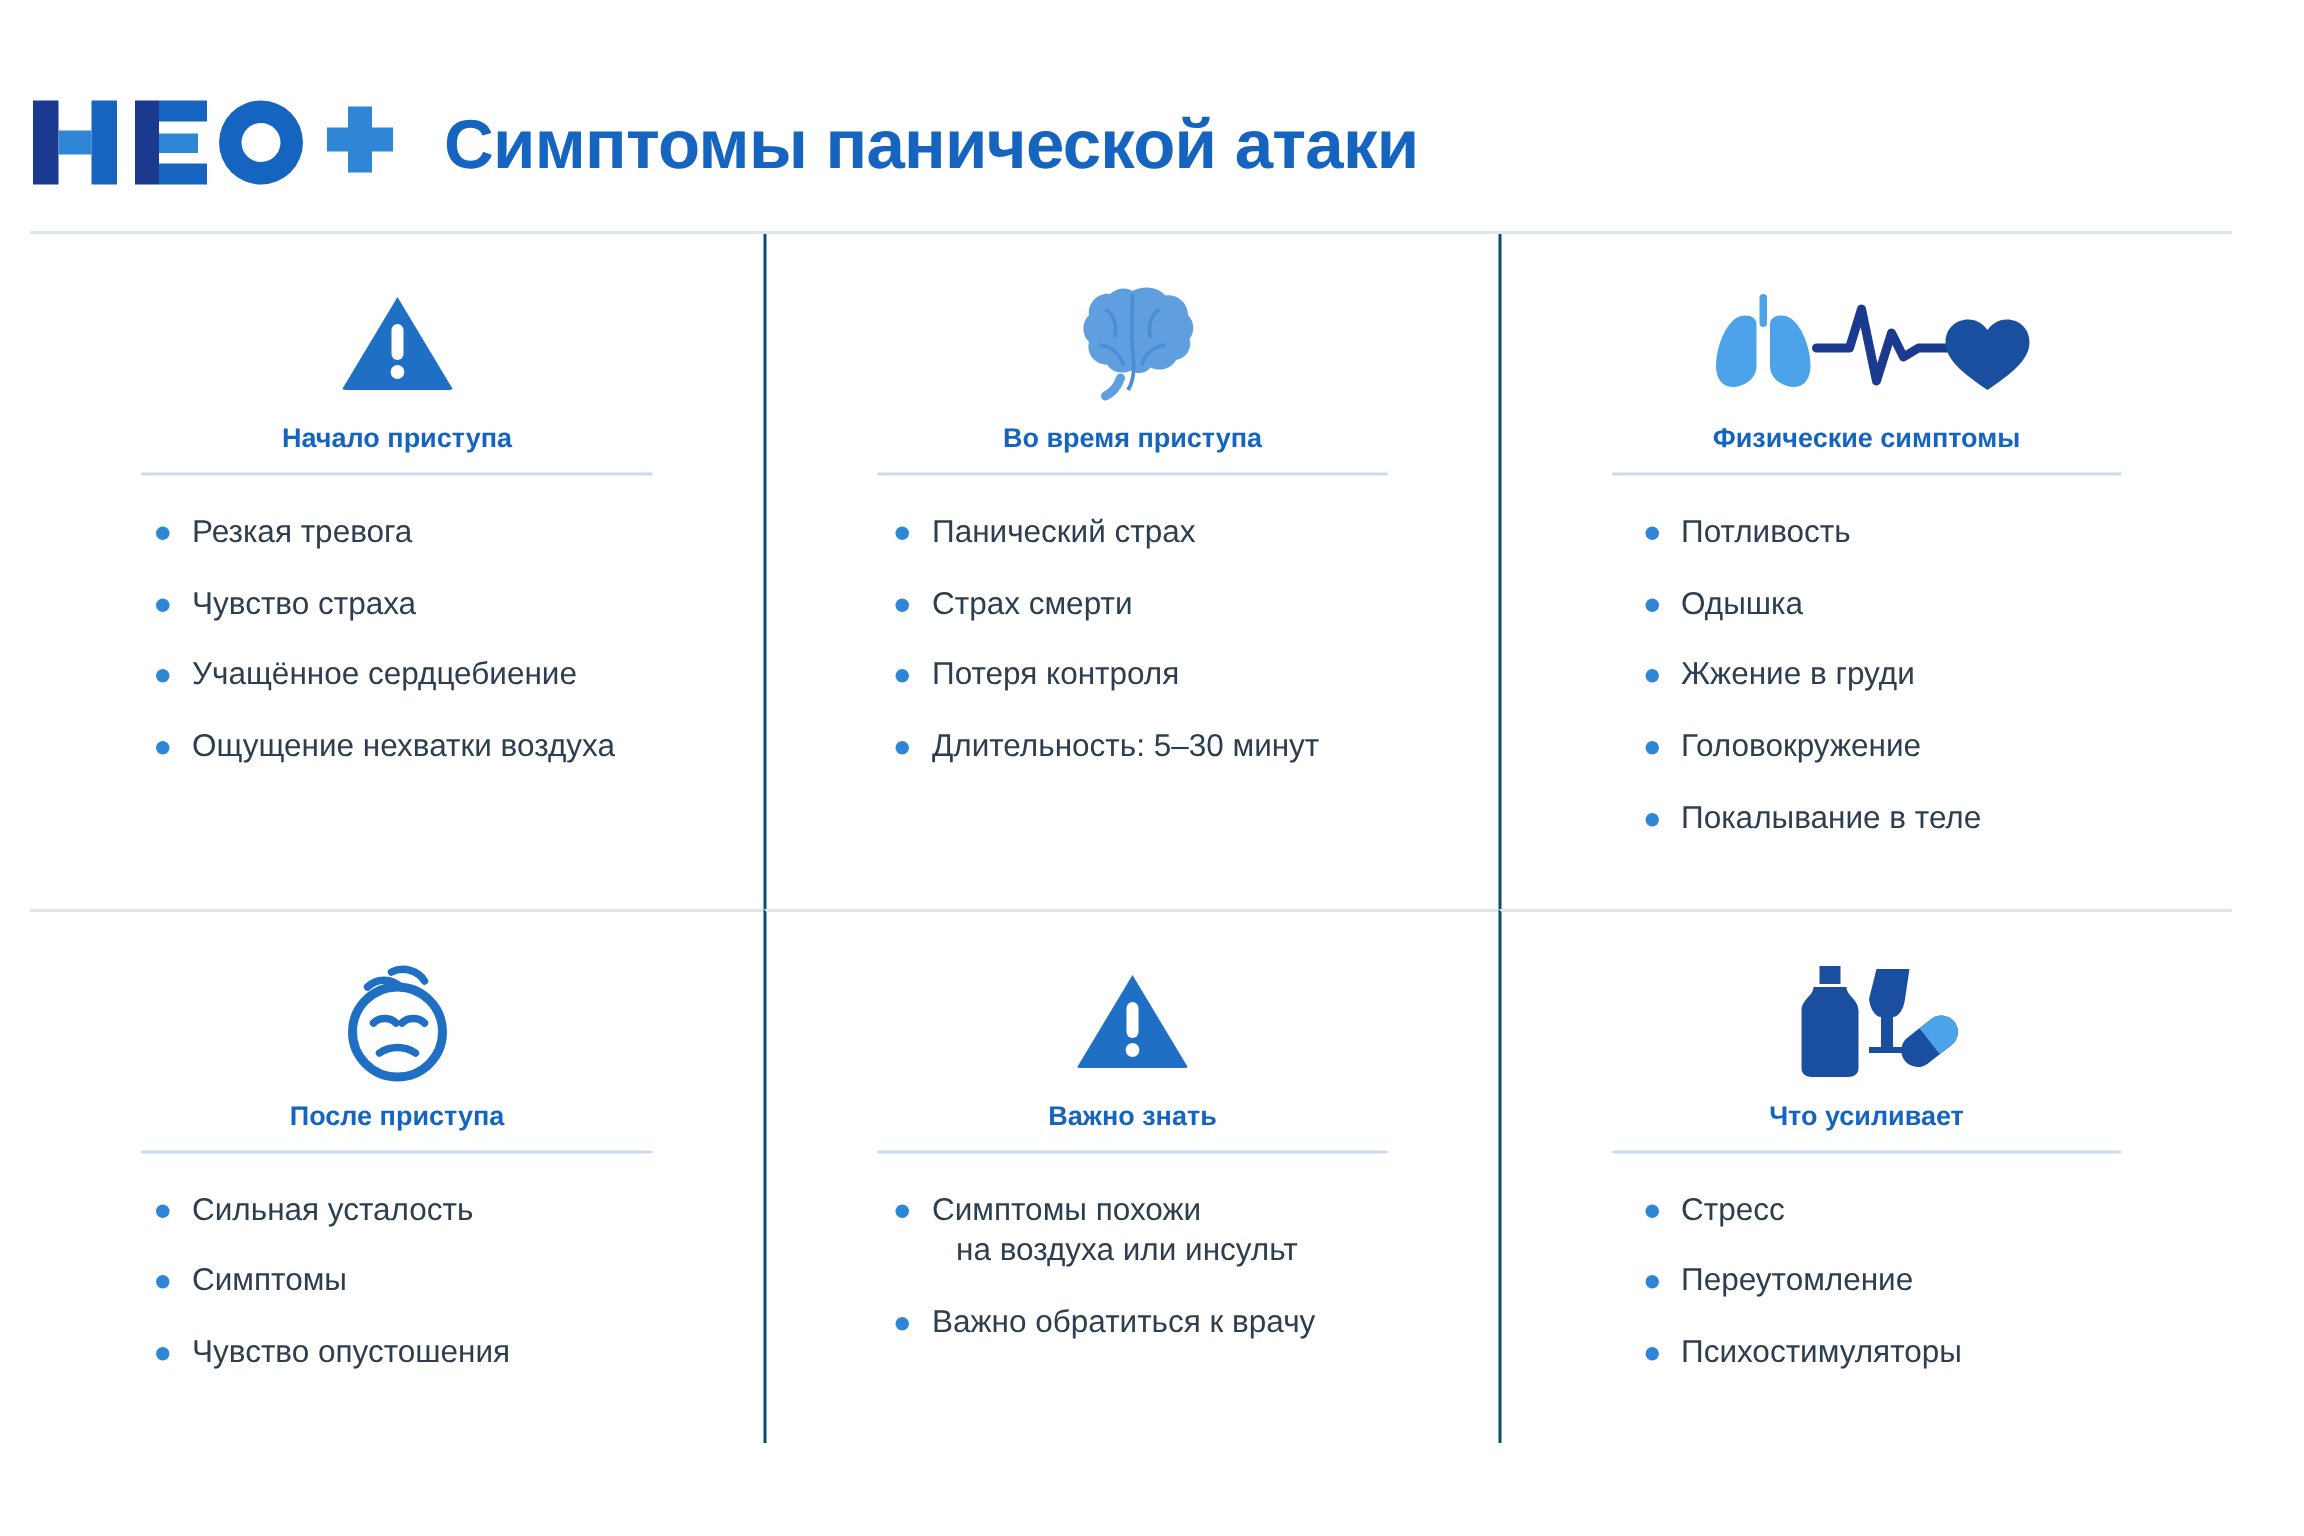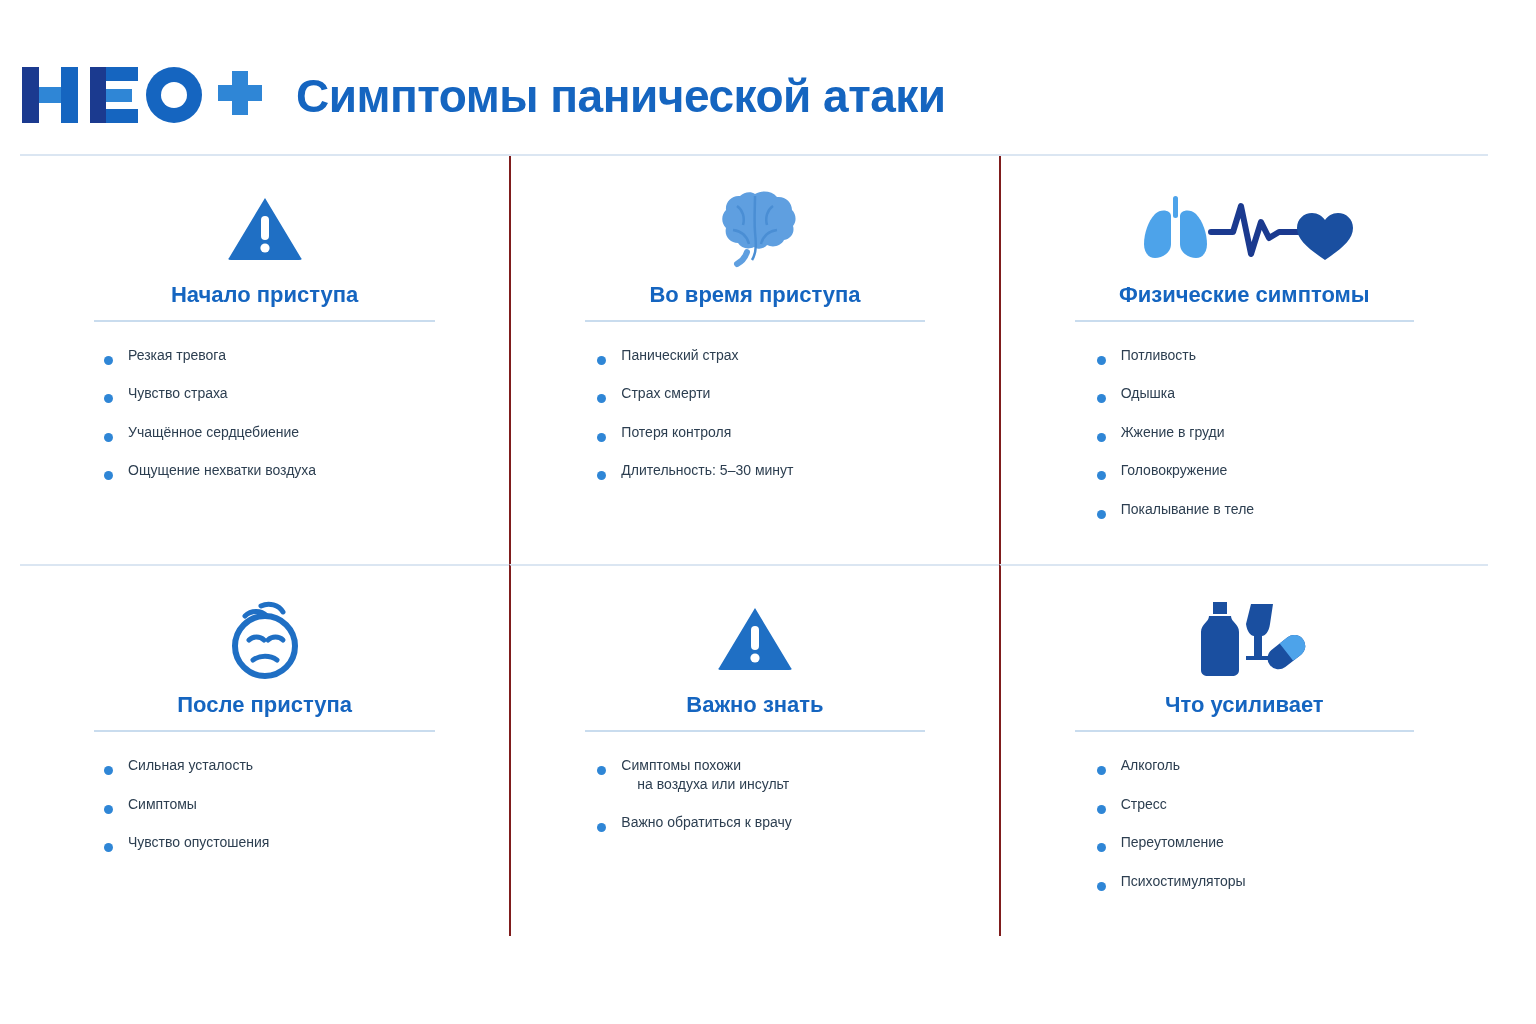--- a/index.html
+++ b/index.html
@@ -54,54 +54,54 @@
     display: grid;
     grid-template-columns: 1fr 1fr 1fr;
     grid-template-rows: auto auto;
   }
   .cell {
     position: relative;
     padding: 30px 26px 26px 26px;
     box-sizing: border-box;
   }
   .cell.col2, .cell.col3 {
-    border-left: 2px solid #7f1d1d;
+    border-left: 2px solid #0c4a6e;
   }
 
   .icon-wrap {
     height: 86px;
     display: flex;
     align-items: center;
     justify-content: center;
   }
   .icon-wrap svg { display: block; }
 
   .card-title {
     text-align: center;
-    font-size: 22px;
+    font-size: 18px;
     font-weight: bold;
     color: #1565c0;
     margin-top: 10px;
     padding-bottom: 12px;
   }
   .title-rule {
     height: 2px;
     background: #c9dcee;
     margin: 0 auto 24px auto;
     width: 78%;
   }
 
   ul.items {
     list-style: none;
     margin: 0;
     padding: 0 0 0 36px;
   }
   ul.items li {
     position: relative;
-    font-size: 14px;
+    font-size: 21px;
     line-height: 1.32;
     color: #2c3e50;
     margin-bottom: 20px;
     padding-left: 24px;
   }
   ul.items li::before {
     content: "";
     position: absolute;
     left: 0;
     top: 10px;
@@ -261,21 +261,20 @@
 
           <g transform="rotate(-38 106 54)">
             <rect x="86" y="44" width="42" height="22" rx="11" fill="#1a4fa0"></rect>
             <path d="M107 44h10a11 11 0 0 1 11 11 11 11 0 0 1-11 11h-10z" fill="#4da3ea"></path>
           </g>
         </svg>
       </div>
       <div class="card-title">Что усиливает</div>
       <div class="title-rule"></div>
       <ul class="items">
-        <li>Алкоголь</li>
         <li>Стресс</li>
         <li>Переутомление</li>
         <li>Психостимуляторы</li>
       </ul>
     </div>
 
   </div>
 </div>
 
 </body></html>

